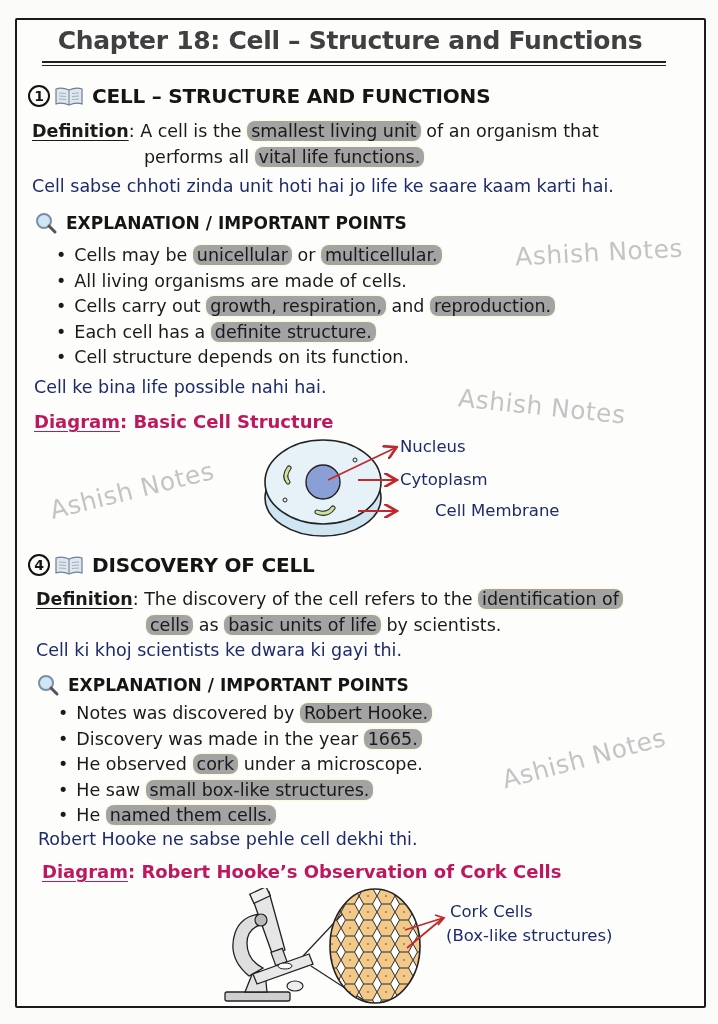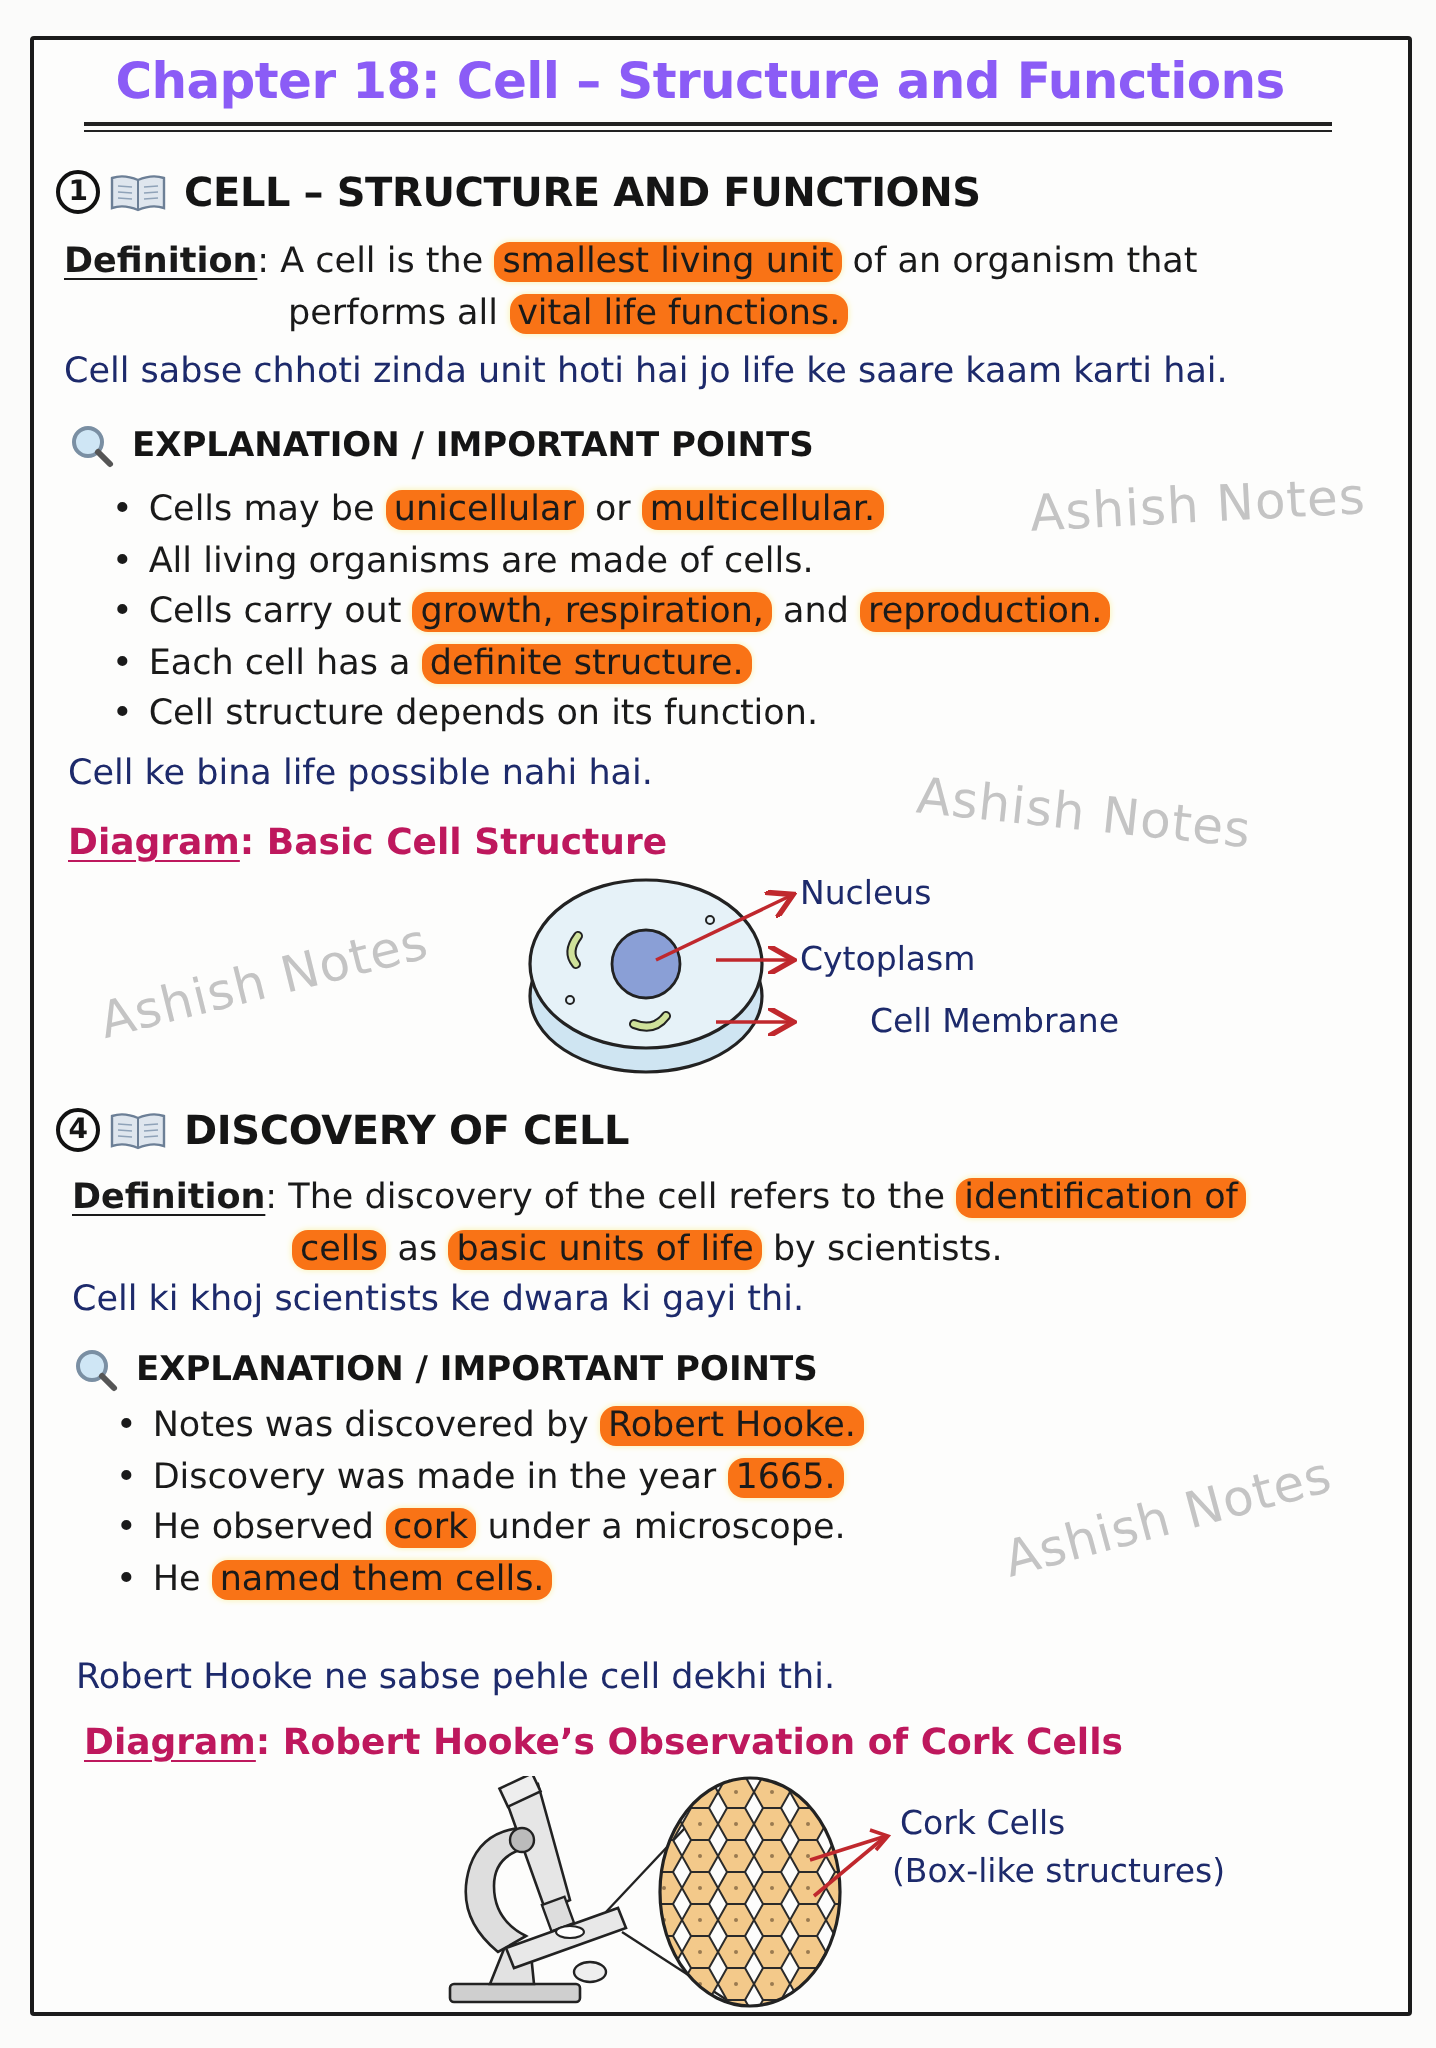--- a/index.html
+++ b/index.html
@@ -6,34 +6,34 @@
   html, body { width: 718px; height: 1024px; background: #fbfbfa; overflow: hidden; }
   body { font-family: "DejaVu Sans", sans-serif; color: #1a1a1a; position: relative; }
 
   .page-frame {
     position: absolute; left: 15px; top: 18px; width: 691px; height: 990px;
     border: 2.5px solid #1b1b1b; border-radius: 2px; background: #fdfdfc;
   }
   .title {
     position: absolute; left: 30px; top: 26px; width: 640px;
     font-family: "DejaVu Sans", sans-serif; font-weight: bold; font-size: 25px;
-    letter-spacing: -0.3px; text-align: center; color: #8b5cf6;
+    letter-spacing: -0.3px; text-align: center; color: #404040;
   }
   .title-underline { position: absolute; left: 42px; top: 61px; width: 624px; height: 5px;
     border-top: 2px solid #222; border-bottom: 1.5px solid #222; }
 
   .sec-head { position: absolute; display: flex; align-items: center; gap: 4px;
     font-weight: bold; font-size: 20px; color: #151515; letter-spacing: -0.2px; }
   .num-circle { width: 22px; height: 22px; border: 2px solid #111; border-radius: 50%;
     font-size: 14px; display: flex; align-items: center; justify-content: center; font-weight: bold; }
   .book { width: 30px; height: 22px; }
 
   .def { position: absolute; font-size: 17.5px; line-height: 26px; color: #1a1a1a; }
   .def .lbl { font-weight: bold; text-decoration: underline; text-underline-offset: 3px; }
-  .hl { background: #f97316; border-radius: 8px; padding: 0 4px; box-shadow: 0 0 3px #fbf2a6; }
+  .hl { background: #a3a3a3; border-radius: 8px; padding: 0 4px; box-shadow: 0 0 3px #fbf2a6; }
   .hinglish { position: absolute; font-size: 17.5px; color: #1d2a6b; }
 
   .expl-head { position: absolute; display: flex; align-items: center; gap: 8px;
     font-weight: bold; font-size: 17px; color: #151515; }
   .ul { position: absolute; list-style: none; font-size: 17.5px; line-height: 25.5px; }
   .ul li::before { content: "•"; margin-right: 8px; }
 
   .diag-title { position: absolute; font-size: 18px; font-weight: bold; color: #be185d; }
   .diag-title .lbl { text-decoration: underline; text-underline-offset: 3px; }
 
@@ -156,20 +156,21 @@
     <circle cx="10" cy="10" r="7" fill="#cfe6f5" stroke="#7a8fa3" stroke-width="2"></circle>
     <line x1="15" y1="15" x2="21" y2="21" stroke="#555" stroke-width="3" stroke-linecap="round"></line>
   </svg>
   <span>EXPLANATION / IMPORTANT POINTS</span>
 </div>
 
 <ul class="ul" style="left:58px;top:701px;">
   <li><span>Notes was discovered by </span><span class="hl">Robert Hooke.</span></li>
   <li><span>Discovery was made in the year </span><span class="hl">1665.</span></li>
   <li><span>He observed </span><span class="hl">cork</span><span> under a microscope.</span></li>
+  <li><span>He saw </span><span class="hl">small box-like structures.</span></li>
   <li><span>He </span><span class="hl">named them cells.</span></li>
 </ul>
 
 <div class="hinglish" style="left:38px;top:829px;">Robert Hooke ne sabse pehle cell dekhi thi.</div>
 
 <div class="diag-title" style="left:42px;top:861px;">
   <span class="lbl">Diagram</span>: <span>Robert Hooke’s Observation of Cork Cells</span>
 </div>
 
 <svg style="position:absolute;left:215px;top:888px;" width="240" height="125" viewBox="0 0 240 125">

